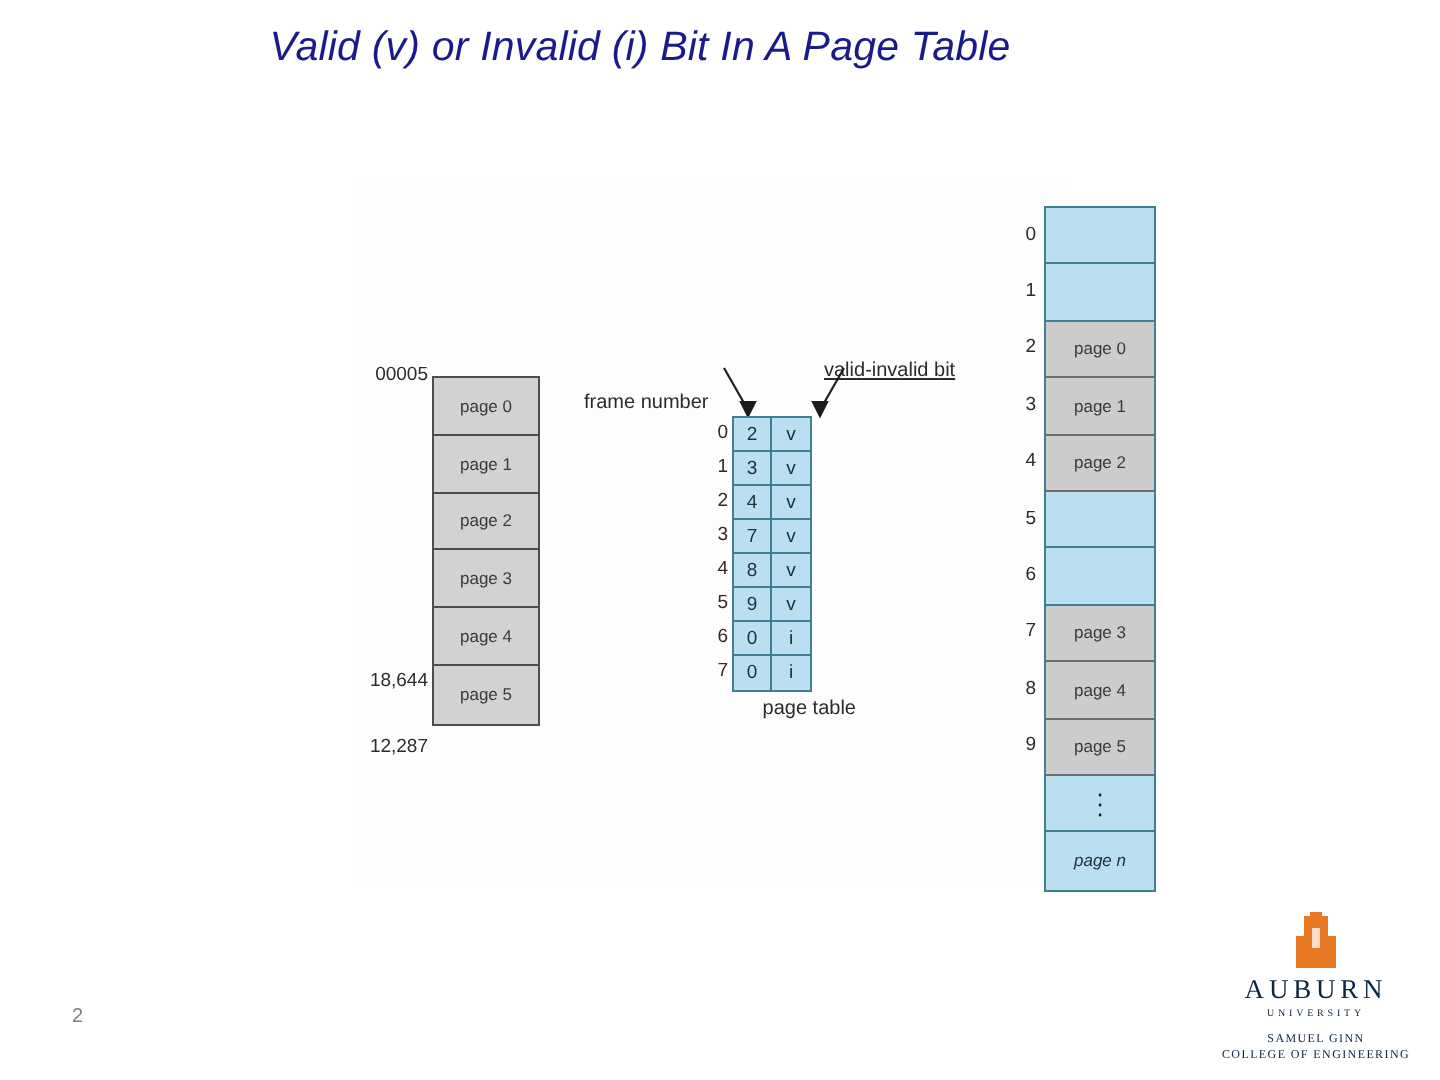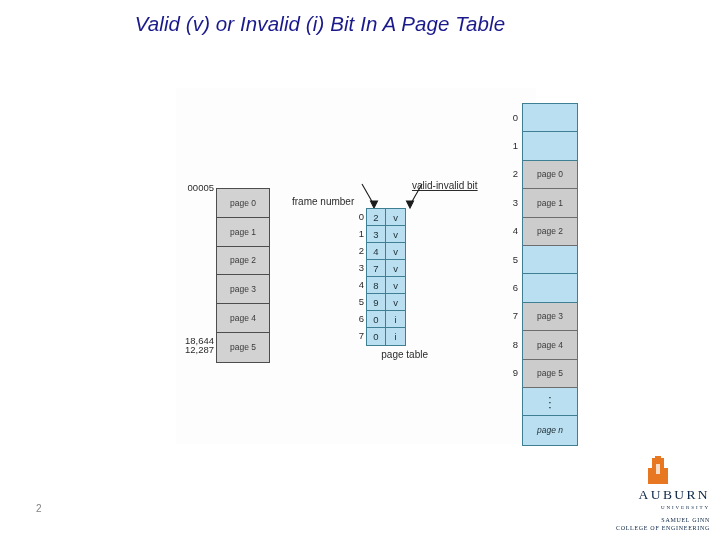--- a/index.html
+++ b/index.html
@@ -72,21 +72,21 @@
 
   .addr-label {
     position: absolute;
     font-size: 9.5px;
     color: #2b2b2b;
     text-align: right;
     white-space: nowrap;
   }
   .addr-top     { left: 170px; top: 182px; width: 44px; }
   .addr-mid     { left: 167px; top: 335px; width: 47px; }
-  .addr-bottom  { left: 167px; top: 344px; width: 47px; }
+  .addr-bottom  { left: 167px; top: 368px; width: 47px; }
 
   
   .ptable {
     position: absolute;
     left: 366px;
     top: 208px;
     width: 40px;
     border: 1px solid #3f7f94;
     box-sizing: border-box;
   }
@@ -210,21 +210,21 @@
     font-size: 10px;
     color: #808080;
   }
 
   .logo {
     position: absolute;
     left: 606px;
     top: 456px;
     width: 104px;
     height: 74px;
-    text-align: right;
+    text-align: center;
   }
   .logo-mark {
     width: 100%;
     height: 30px;
     position: relative;
   }
   .logo-word {
     font-family: "Liberation Serif", serif;
     font-size: 13.5px;
     letter-spacing: 2.4px;

